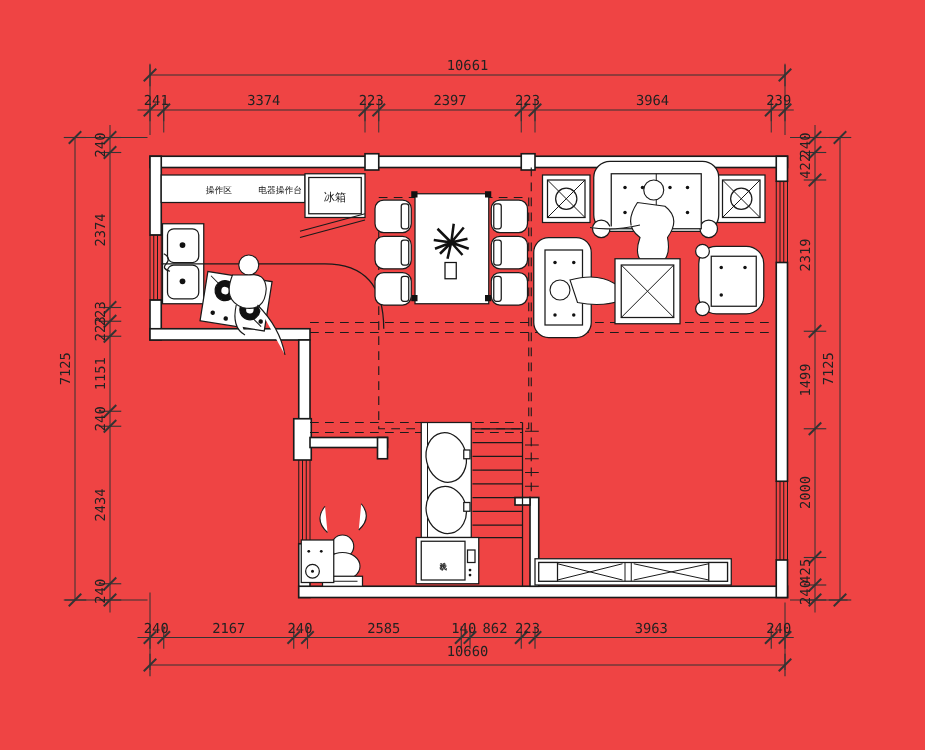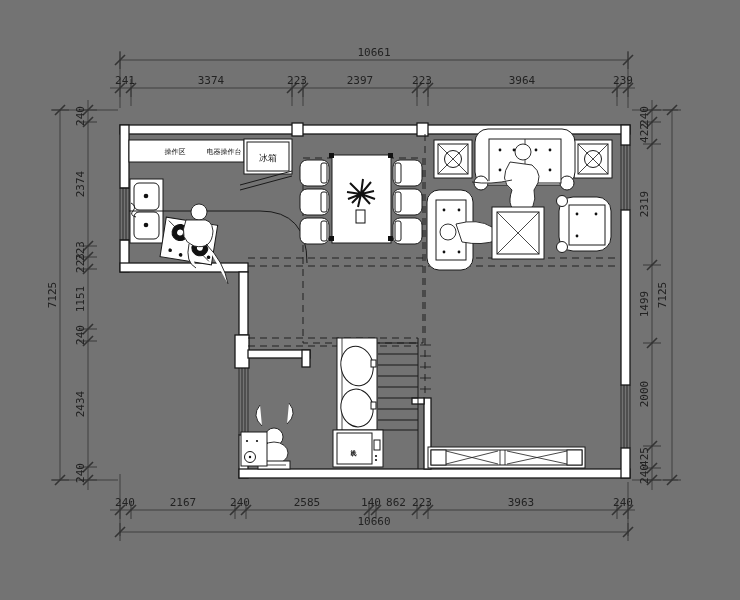--- a/index.html
+++ b/index.html
@@ -1,16 +1,16 @@
 <!DOCTYPE html>
 <html><head>
 <meta charset="utf-8">
 <style>
   html,body{margin:0;padding:0;background:#ffffff;}
-  .canvas{width:740px;height:600px;background:#737373;position:relative;overflow:hidden;}
+  .canvas{width:740px;height:600px;background:#ef4444;position:relative;overflow:hidden;}
   svg{display:block;}
   
   .ln{stroke:#1a1a1a;stroke-width:1;fill:none;}
   .thin{stroke:#1a1a1a;stroke-width:.8;fill:none;}
   .wall{stroke:#1a1a1a;stroke-width:1.3;fill:#ffffff;}
   .furn{stroke:#1a1a1a;stroke-width:1;fill:#ffffff;}
   .dash{stroke:#1a1a1a;stroke-width:.9;fill:none;stroke-dasharray:7 5;}
   .dim{stroke:#333333;stroke-width:.8;fill:none;}
   .tick{stroke:#333333;stroke-width:.9;}
   .tickslash{stroke:#333333;stroke-width:1.6;}

